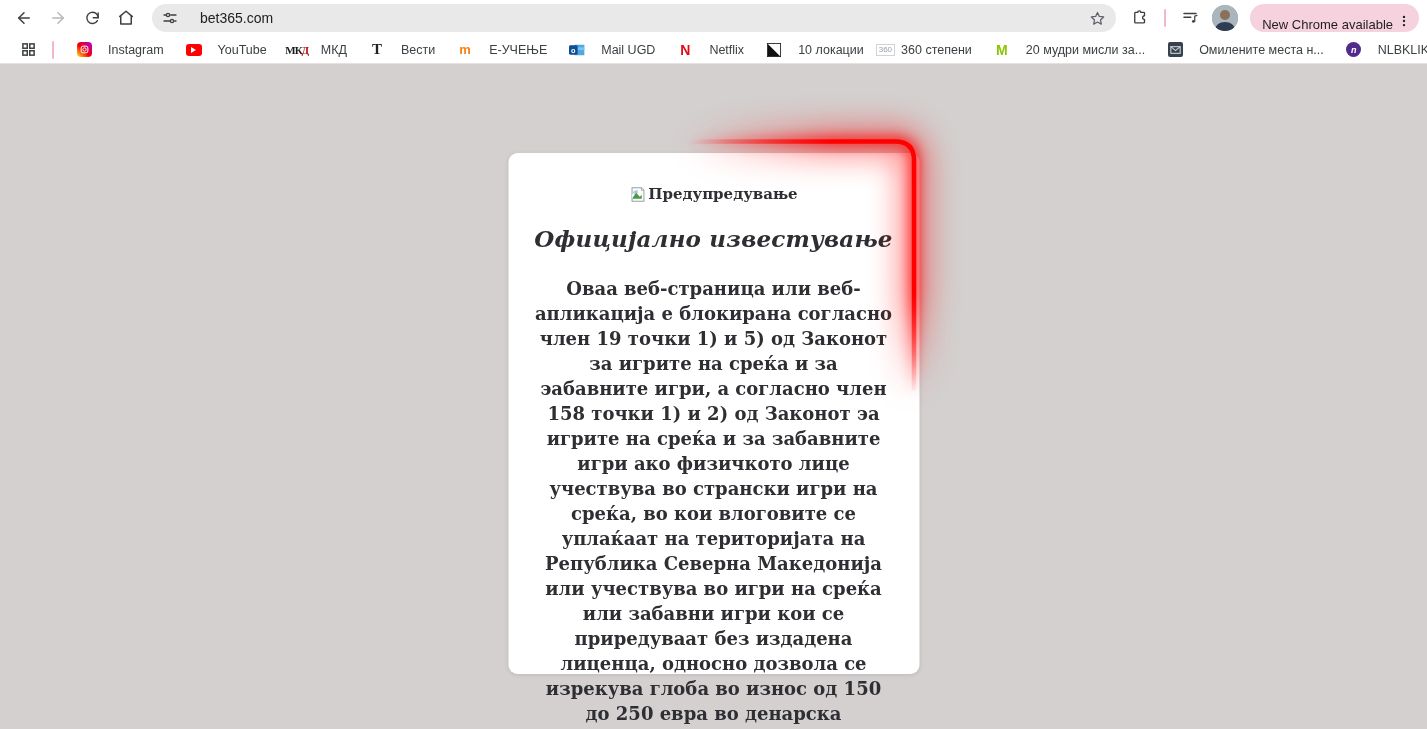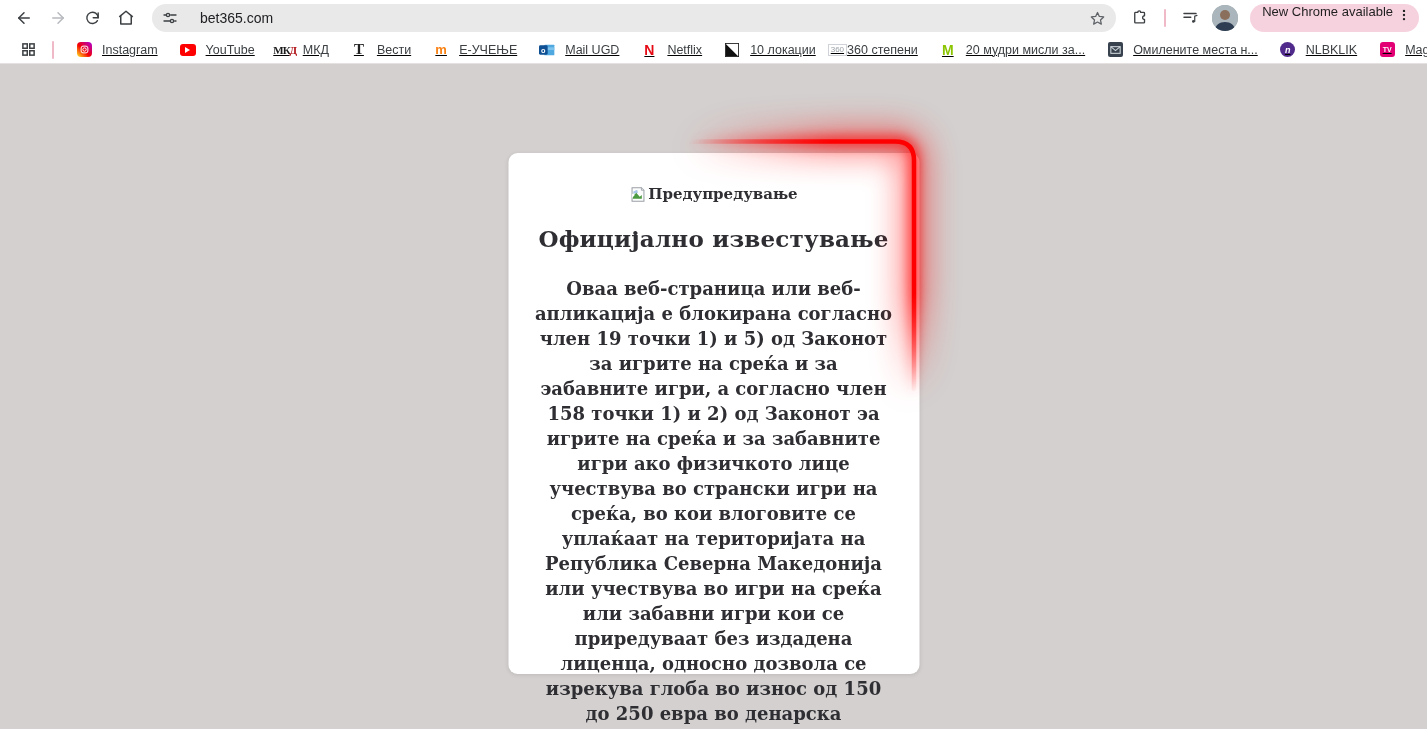--- a/index.html
+++ b/index.html
@@ -28,34 +28,34 @@
   .toolbar-divider, .bm-divider {
     width:2px; height:18px; background:#f0b9c8; border-radius:1px;
     margin:0 6px; flex:0 0 auto;
   }
   .avatar {
     width:26px; height:26px; border-radius:50%; overflow:hidden; flex:0 0 auto;
     background:#9aa7ad; margin:0 4px; cursor:pointer;
   }
   .update-pill {
     height:28px; background:#f6d2de; border-radius:15px; display:flex;
-    align-items:flex-start; padding:0 4px 0 12px; margin-left:6px; flex:0 0 auto;
+    align-items:flex-end; padding:0 4px 0 12px; margin-left:6px; flex:0 0 auto;
     cursor:pointer;
   }
   .update-pill .pill-text { font-size:13px; color:#1f1f1f; white-space:nowrap; }
   .pill-dots { width:22px; height:22px; display:flex; align-items:center; justify-content:center; }
 
   
   .bookmarks-bar {
     height:28px; background:#ffffff; display:flex; align-items:center;
     padding:0 10px; border-bottom:1px solid #e4e1e0; position:relative; z-index:5;
   }
   .bm-item {
-    display:flex; align-items:center; padding:3px 6px; border-radius:6px;
-    cursor:pointer; flex:0 0 auto;text-decoration:underline;
+    display:flex; align-items:center; gap:6px; padding:3px 6px; border-radius:6px;
+    cursor:pointer; flex:0 0 auto;
   }
   .bm-label { font-size:12.5px; color:#3c4043; white-space:nowrap; }
   .bm-ico { width:36px; height:16px; display:flex; align-items:center; justify-content:center; flex:0 0 auto; }
 
   .ico-grid { color:#3c4043; }
   .ico-instagram {
     width:15px; height:15px; border-radius:4px;
     background:linear-gradient(45deg,#ffd521 5%,#f50000 45%,#b900b4 90%);
     display:flex; align-items:center; justify-content:center;
   }
@@ -81,21 +81,21 @@
     position:absolute; left:50%; top:89px; transform:translateX(-50%);
     width:411px; height:521px; background:#ffffff; border-radius:9px;
     box-shadow:0 1px 4px rgba(0,0,0,.10);
     font-family:"DejaVu Serif", serif; color:#2e2e33; text-align:center;
     padding:30px 26px 0 26px;
   }
   .broken-img-row {
     display:flex; align-items:center; justify-content:center; gap:2px;
     font-weight:bold; font-size:15px; margin-top:2px;
   }
-  .notice-heading { font-size:23px; font-weight:bold; margin-top:22px; letter-spacing:.2px; }
+  .notice-heading { font-size:23px; font-weight:bold; margin-top:22px; letter-spacing:.2px;font-style:italic; }
   .notice-body {
     margin-top:24px; font-size:18px; font-weight:bold; line-height:25px;
   }
   .glow-svg { position:absolute; left:0; top:0; pointer-events:none; }
 </style>
 </head>
 <body>
 
 <div class="toolbar">
   <div class="tb-btn">

